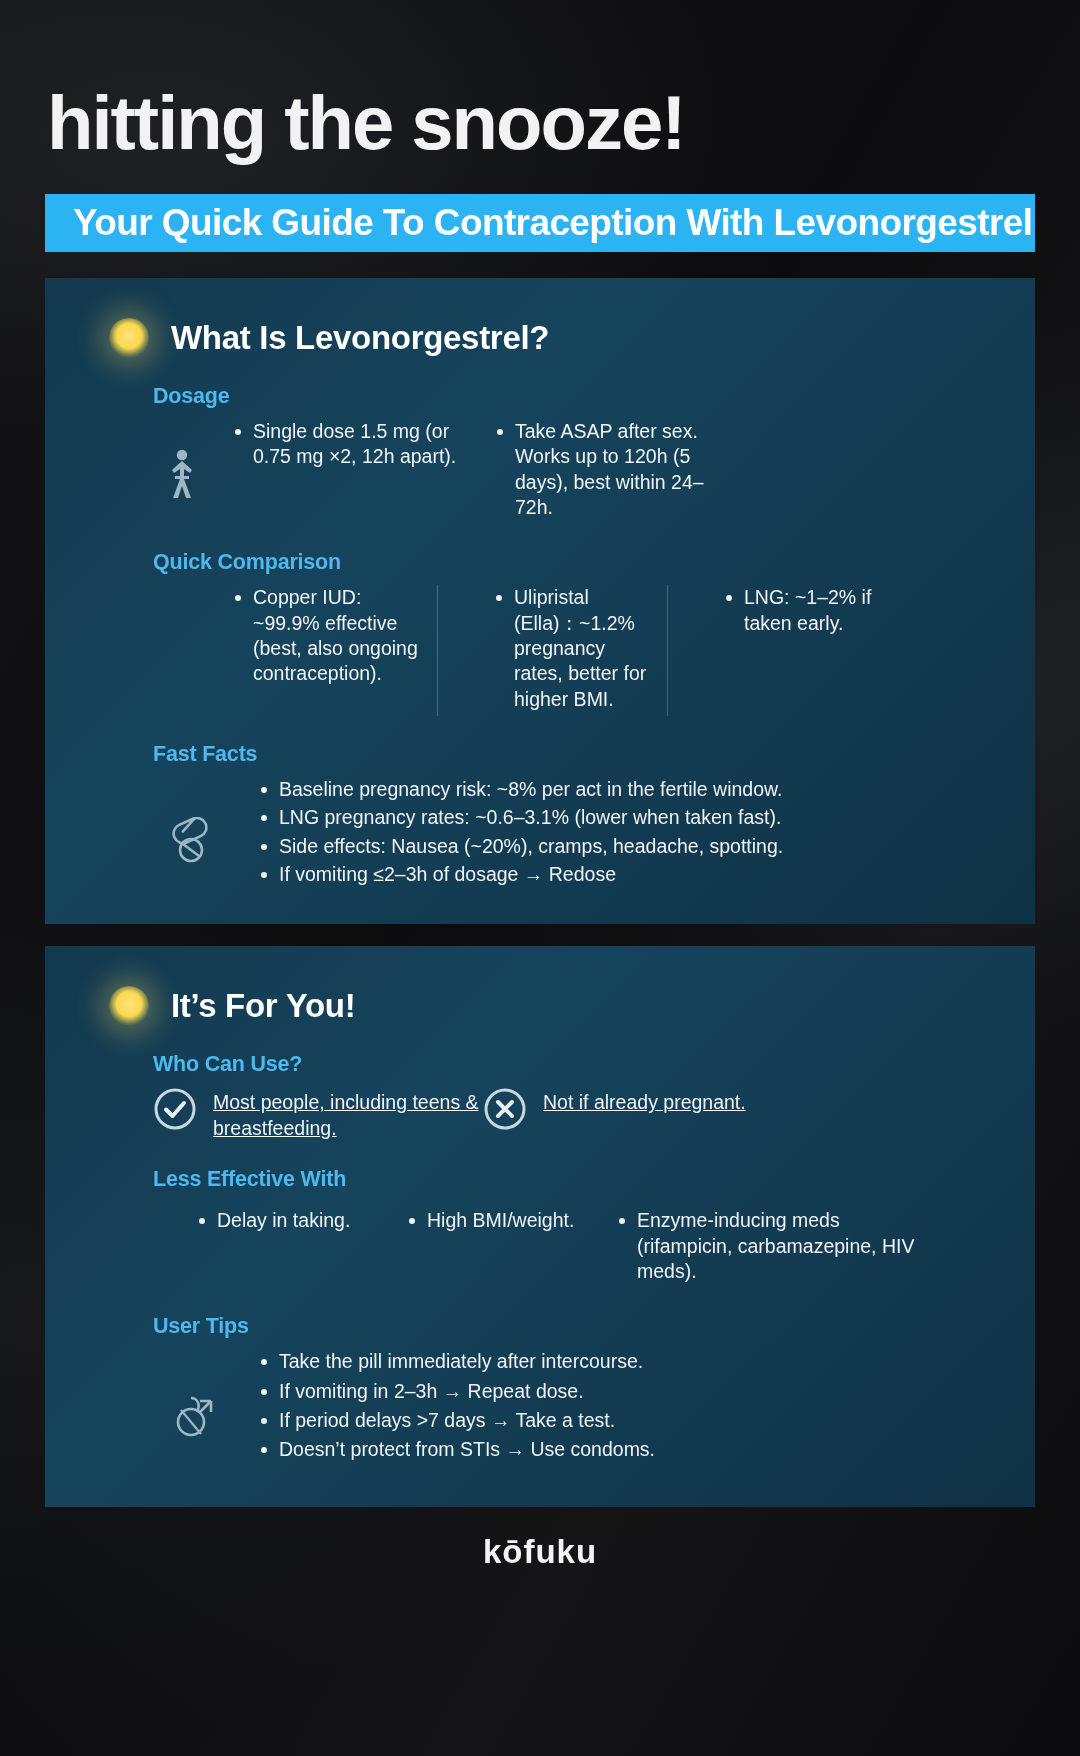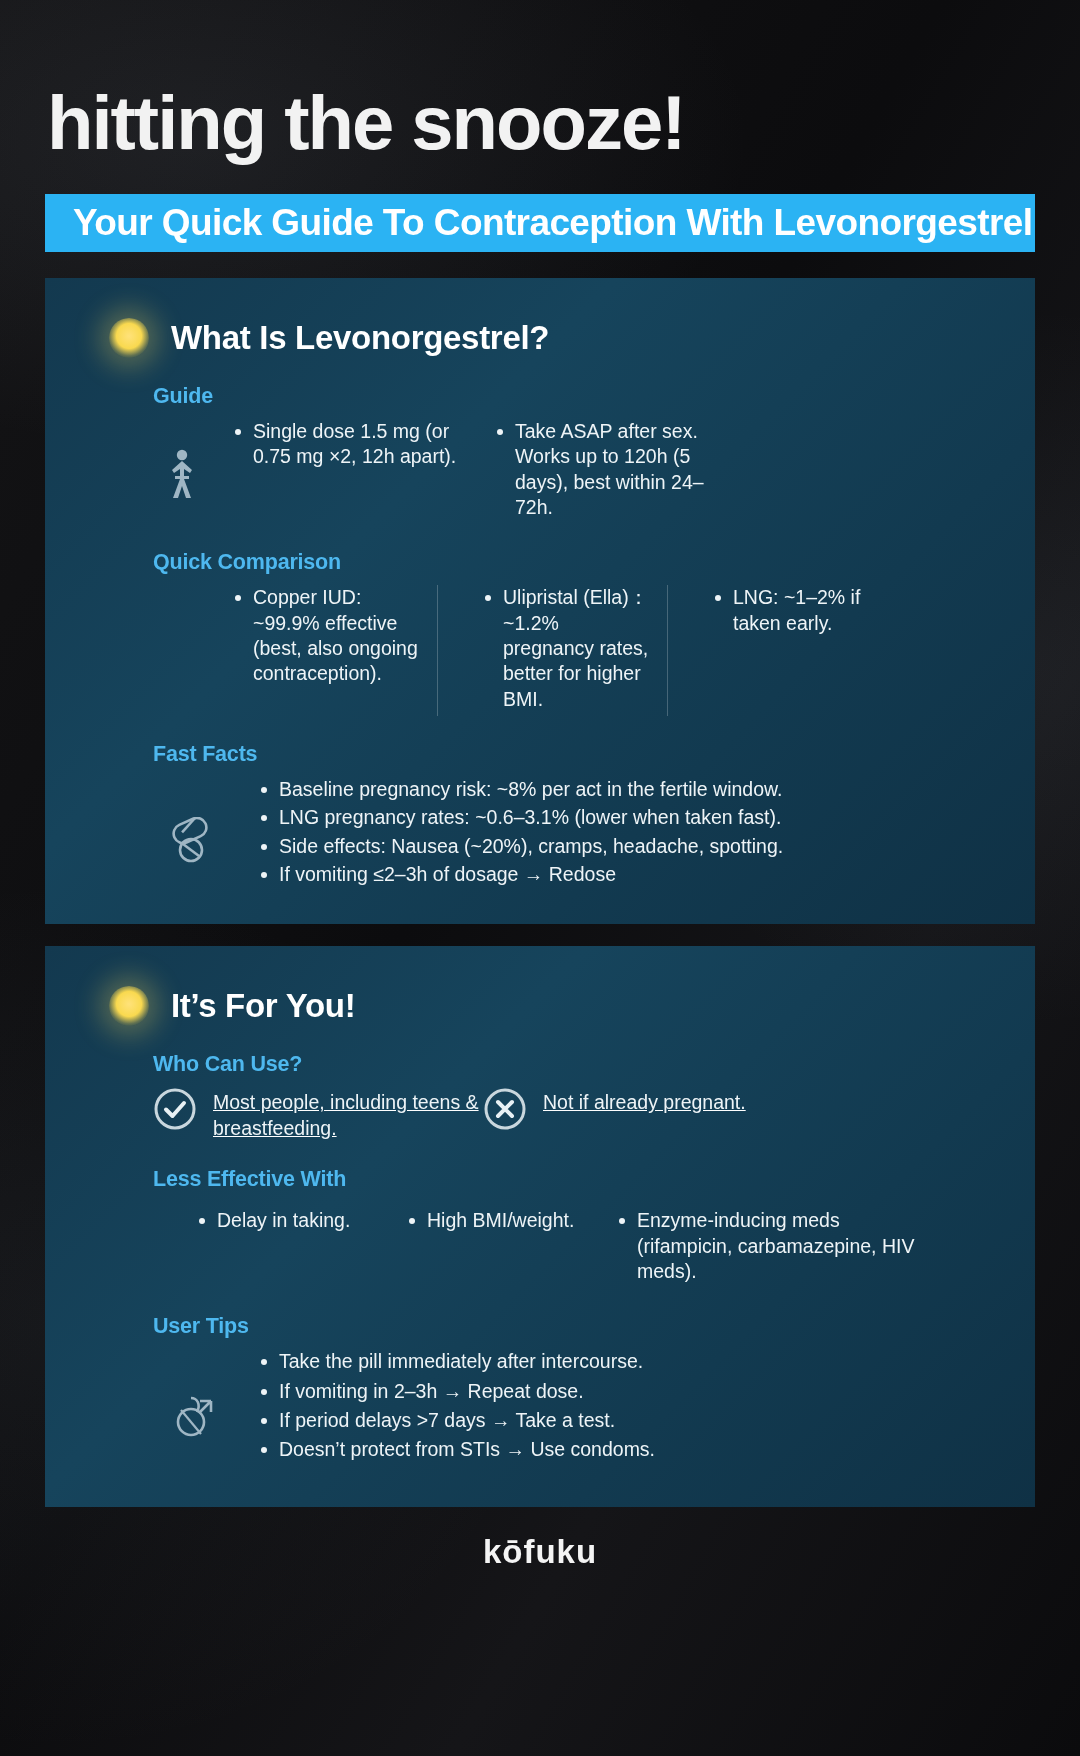--- a/index.html
+++ b/index.html
@@ -152,21 +152,21 @@
     margin-left: 130px;
     margin-top: 4px;
   }
   .compare > div {
     width: 226px;
     padding-right: 14px;
     box-sizing: border-box;
   }
   .compare > div + div {
     border-left: 1px solid rgba(255,255,255,0.22);
-    padding-left: 23px;
+    padding-left: 34px;
     width: 230px;
   }
 
   
   .facts-row {
     display: flex;
     margin-left: 72px;
     margin-top: 6px;
   }
   .facts-row .icon-col { width: 84px; padding-top: 16px;}
@@ -237,21 +237,21 @@
   </div>
 
   <div class="card">
 
     <div class="card-head">
       <div class="dot-glow"></div>
       <div class="card-title">What Is Levonorgestrel?</div>
     </div>
 
 
-    <div class="section-title">Guide</div>
+    <div class="section-title">Dosage</div>
 
     <div class="row">
       <div class="icon-col">
         <svg width="36" height="54" viewBox="0 0 36 54" aria-hidden="true">
           <circle cx="18" cy="7" r="5.2" fill="#9fb6c4"></circle>
           <path d="M18 13 L8 22 L10 25 L16 21 L16 31 L9 50 L14 50 L18 38 L22 50 L27 50 L20 31 L20 21 L26 25 L28 22 Z" fill="#9fb6c4"></path>
           <rect x="11" y="28" width="14" height="3" fill="#9fb6c4"></rect>
         </svg>
       </div>
       <div class="dosage-cols">

